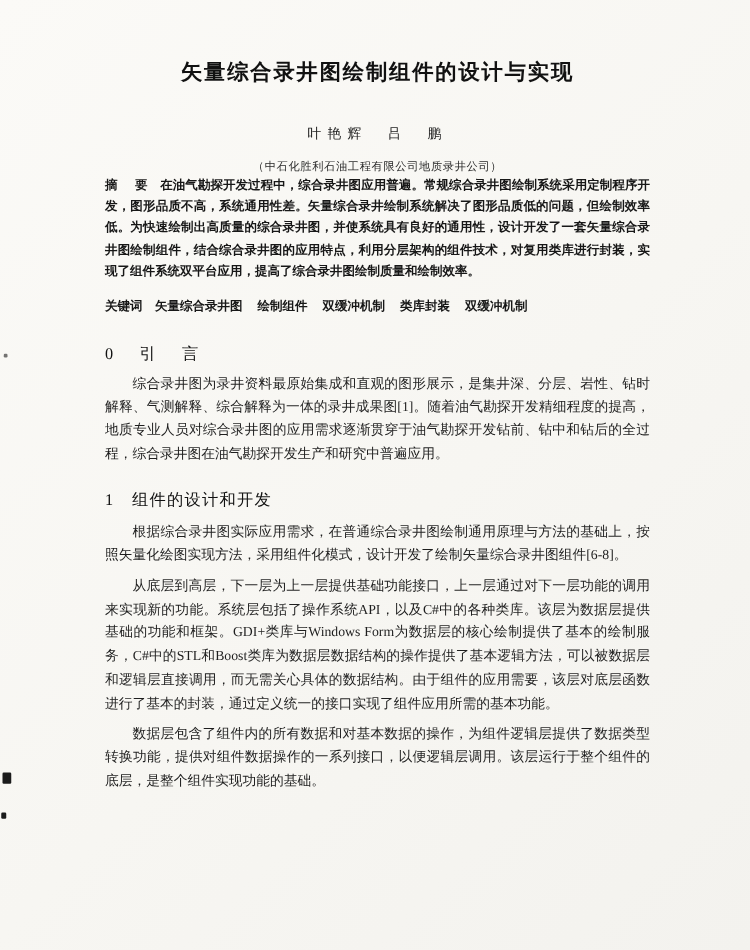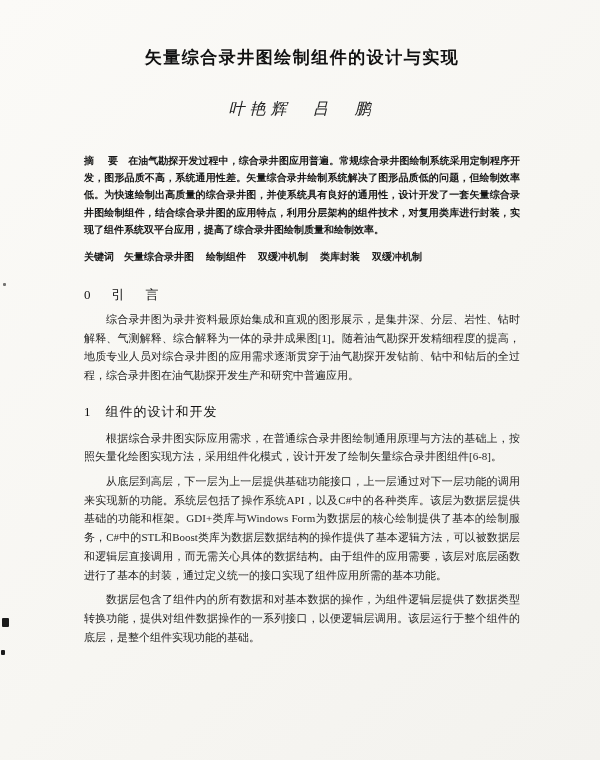--- a/index.html
+++ b/index.html
@@ -27,34 +27,32 @@
     margin-top: 46px;
     text-align: center;
     font-size: 17px;
     font-weight: bold;
     letter-spacing: 1.5px;
     color: #111;
   }
   .authors {
     margin-top: 30px;
     text-align: center;
-    font-size: 16px;
+    font-size: 11px;
     letter-spacing: 5px;
     color: #222;
-    font-style: italic;
   }
   .affiliation {
     margin-top: 13px;
     text-align: center;
     font-size: 9px;
     letter-spacing: 0.5px;
     color: #2a2a2a;
   }
   .abstract {
-    margin-top: 32px;
     font-size: 10px;
     font-weight: 600;
     line-height: 1.72;
     text-align: justify;
     color: #171717;
   }
   .abstract .label {
     font-weight: bold;
     letter-spacing: 2px;
     margin-right: 8px;
@@ -113,20 +111,21 @@
   <span class="artifact a1"></span>
   <span class="artifact a2"></span>
   <span class="artifact a3"></span>
 
   <div class="content">
 
     <div class="title">矢量综合录井图绘制组件的设计与实现</div>
 
     <div class="authors">叶艳辉　吕　鹏</div>
 
+    <div class="affiliation">（中石化胜利石油工程有限公司地质录井公司）</div>
 
     <div class="abstract">
       <span class="label">摘　要</span><span>在油气勘探开发过程中，综合录井图应用普遍。常规综合录井图绘制系统采用定制程序开发，图形品质不高，系统通用性差。矢量综合录井绘制系统解决了图形品质低的问题，但绘制效率低。为快速绘制出高质量的综合录井图，并使系统具有良好的通用性，设计开发了一套矢量综合录井图绘制组件，结合综合录井图的应用特点，利用分层架构的组件技术，对复用类库进行封装，实现了组件系统双平台应用，提高了综合录井图绘制质量和绘制效率。</span>
     </div>
 
     <div class="keywords">
       <span class="label">关键词</span><span class="kw">矢量综合录井图</span><span class="kw">绘制组件</span><span class="kw">双缓冲机制</span><span class="kw">类库封装</span><span class="kw">双缓冲机制</span>
     </div>
 
     <div class="section-heading-0">0　引　言</div>

